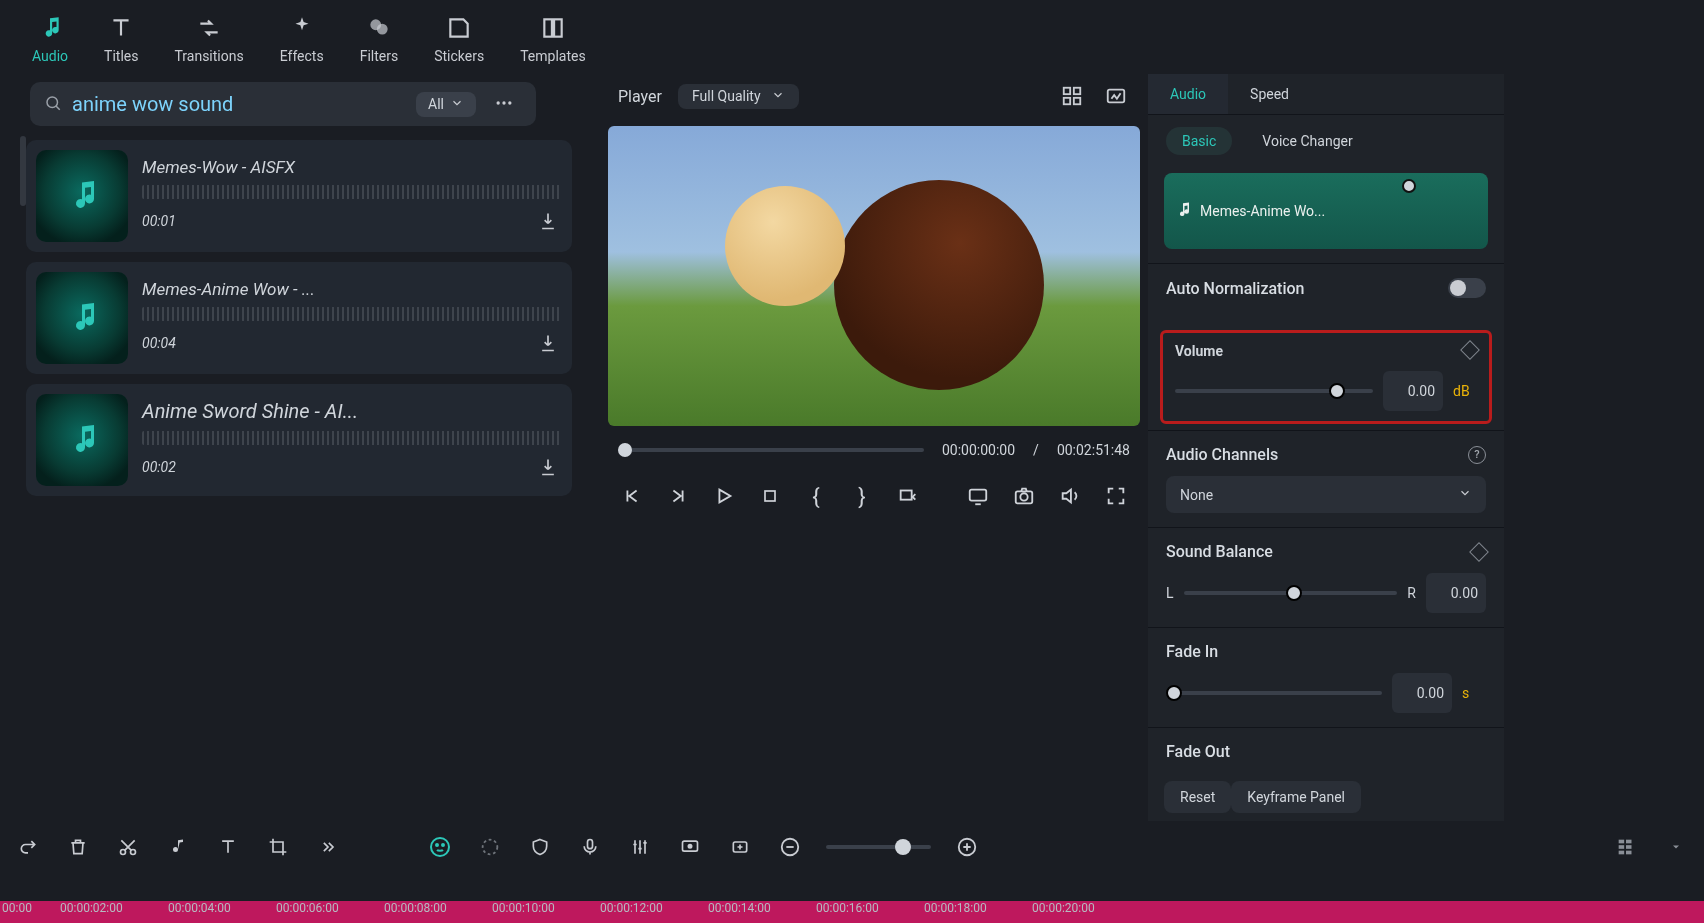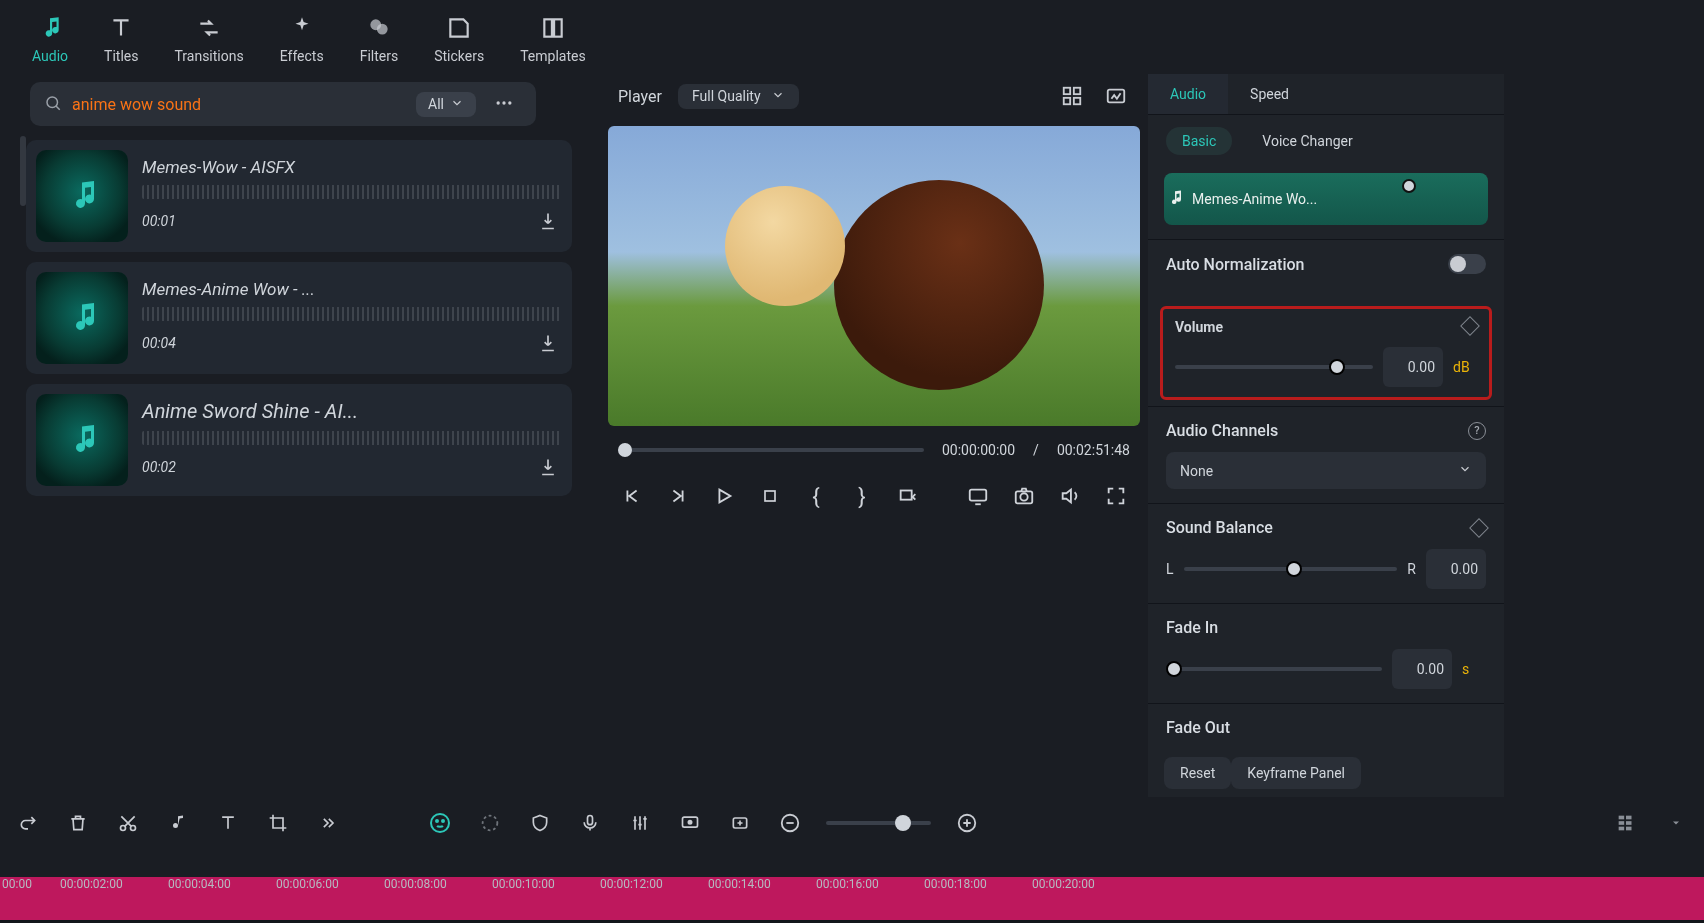--- a/index.html
+++ b/index.html
@@ -17,21 +17,21 @@
 .left  { width:600px; padding:8px 10px 8px 26px; position:relative; }
 .player{ width:548px; padding:0 8px; }
 .right { width:356px; background:#1f2329; padding:0; position:relative; }
 
 
 .left-gutter { position:absolute; left:0; top:52px; width:22px; height:420px; }
 .left-gutter .scrollthumb { position:absolute; left:20px; top:10px; width:6px; height:70px; background:#333840; border-radius:3px; }
 
 
 .searchrow { display:flex; align-items:center; gap:10px; background:#2a2f37; border-radius:10px; padding:0 14px; height:44px; width:506px; margin:0 0 14px 4px; }
-.searchrow input { flex:1; background:transparent; border:none; color:#f97316; font-size:16px; outline:none; }
+.searchrow input { flex:1; background:transparent; border:none; color:#7dd3fc; font-size:20px; outline:none; }
 .chip { display:flex; align-items:center; gap:6px; background:#3a404a; padding:4px 12px; border-radius:8px; cursor:pointer; }
 .dots { padding:4px 8px; cursor:pointer; }
 
 
 .cards { width:550px; display:flex; flex-direction:column; gap:10px; padding-right:4px;font-style:italic; }
 .card { display:flex; align-items:center; gap:14px; background:#222831; border-radius:10px; padding:10px; }
 .thumb { width:92px; height:92px; border-radius:10px; background:radial-gradient(circle at 50% 45%, #0a6a5f 0%, #083b33 55%, #04201c 80%); display:flex; align-items:center; justify-content:center; }
 .card .meta { flex:1; display:flex; flex-direction:column; gap:8px; }
 .wave { height:14px; background:repeating-linear-gradient(90deg,#51575f 0 2px,transparent 2px 5px); border-radius:2px; opacity:.6; }
 .rowb { display:flex; justify-content:space-between; align-items:center; }
@@ -52,21 +52,21 @@
 .pctrl { display:flex; align-items:center; gap:18px; padding:24px 10px 10px; }
 .pctrl .ic { width:28px; height:28px; display:flex; align-items:center; justify-content:center; cursor:pointer; color:#cfd3d9; }
 .pctrl .sp { flex:1; }
 
 
 .rtabs { display:flex; border-bottom:1px solid #11141a; }
 .rtabs .t { padding:12px 22px; cursor:pointer; }
 .rtabs .t.active { color:#2cc7b8; background:#242932; }
 .rsub  { display:flex; gap:30px; padding:12px 18px 14px; align-items:center; }
 .rsub .pill { background:#2e545056; color:#2cc7b8; padding:6px 16px; border-radius:16px; cursor:pointer; }
-.clip  { margin:4px 16px 14px; height:52px; border-radius:8px; background:linear-gradient(180deg,#1a6d5c 0%, #13564a 100%); display:flex; align-items:center; gap:8px; padding:0 2px; position:relative; }
+.clip  { margin:4px 16px 14px; height:76px; border-radius:8px; background:linear-gradient(180deg,#1a6d5c 0%, #13564a 100%); display:flex; align-items:center; gap:8px; padding:0 10px; position:relative; }
 .clip .k { position:absolute; right:72px; top:6px; width:14px; height:14px; border-radius:50%; background:#d0d5db; border:2px solid #111; }
 .sec   { padding:14px 18px; border-top:1px solid #11141a; }
 .sec h4{ font-size:16px; font-weight:500; color:#d8dde3; margin-bottom:12px; display:flex; align-items:center; justify-content:space-between; }
 .tog   { width:38px; height:20px; border-radius:10px; background:#3a404a; position:relative; cursor:pointer; }
 .tog .kn{ position:absolute; left:2px; top:2px; width:16px; height:16px; border-radius:50%; background:#c9ccd2; }
 .row   { display:flex; align-items:center; gap:10px; }
 .slider{ flex:1; height:4px; background:#3a404a; border-radius:2px; position:relative; }
 .slider .k{ position:absolute; top:-6px; width:16px; height:16px; border-radius:50%; background:#d0d5db; border:2px solid #000; }
 .num   { width:60px; text-align:right; font-variant-numeric:tabular-nums; background:#2a2f37; padding:12px 8px; border-radius:6px; }
 .unit  { width:24px; color:#eab308; }

